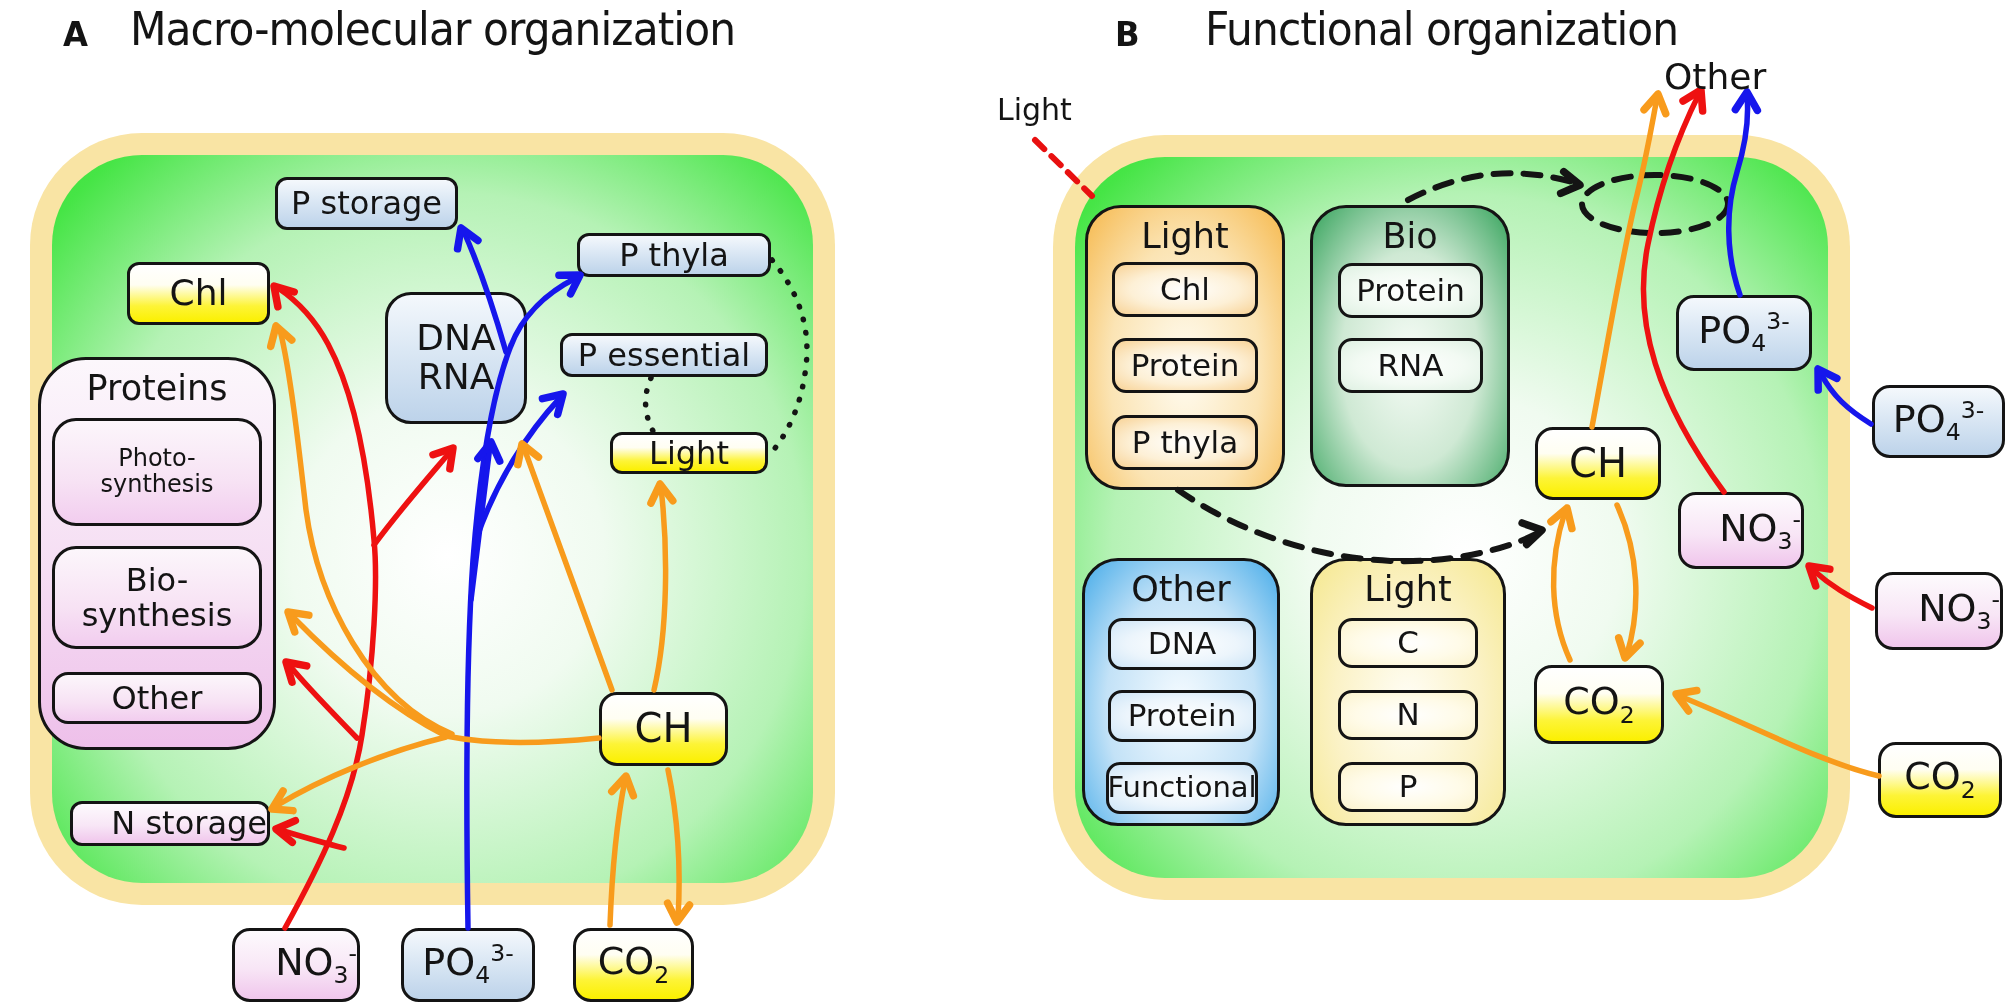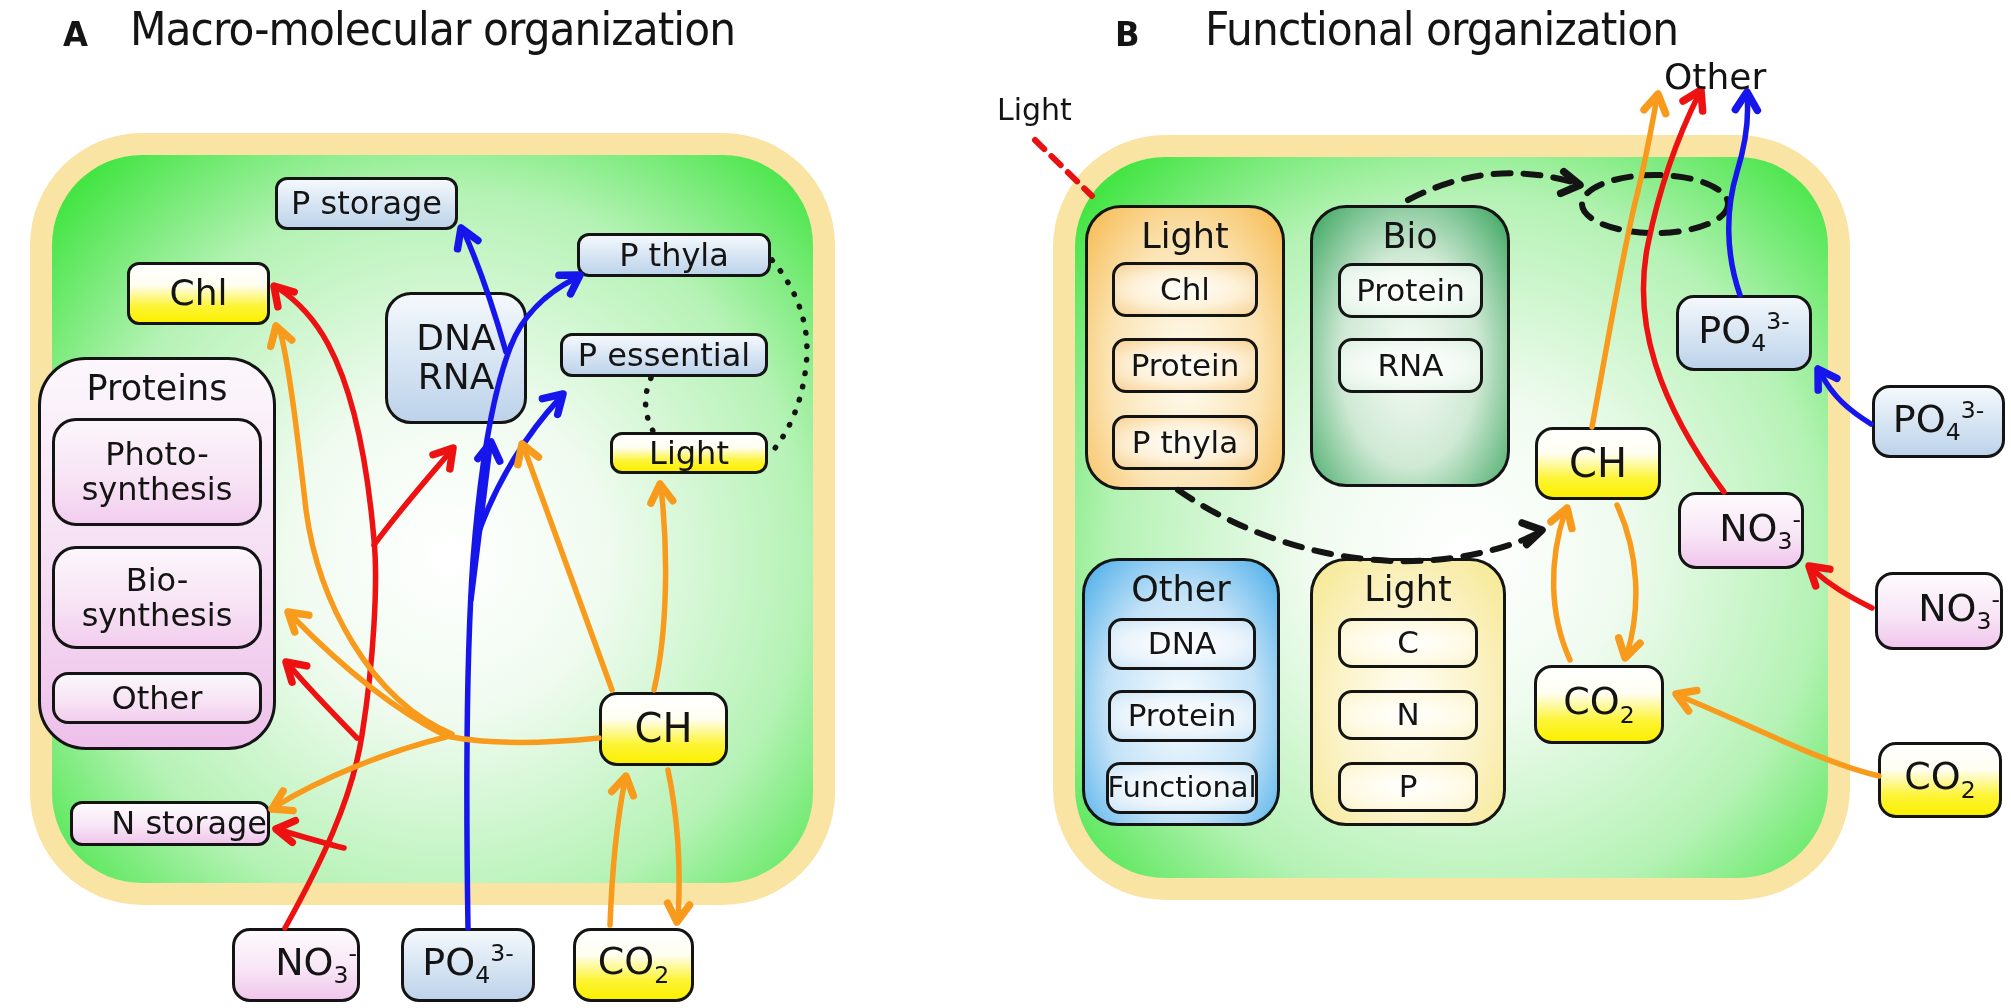--- a/index.html
+++ b/index.html
@@ -116,21 +116,21 @@
       </div>
       <div class="dbox pink" style="left: 1875px; top: 572px; width: 128px; height: 78px; border-radius: 18px; font-size: 38px;">
         <span><span>NO</span><sub>3</sub><sup>-</sup></span>
       </div>
       <div class="dbox yellow" style="left: 1878px; top: 742px; width: 124px; height: 76px; border-radius: 18px; font-size: 38px;">
         <span><span>CO</span><sub>2</sub></span>
       </div>
       <div class="cont pink-cont" style="left: 38px; top: 357px; width: 238px; height: 393px; border-radius: 48px;">
         <div class="cont-label">Proteins</div>
       </div>
-      <div class="dbox pink-sub" style="left: 52px; top: 418px; width: 210px; height: 108px; border-radius: 24px; font-size: 32px;">
+      <div class="dbox pink-sub" style="left: 52px; top: 418px; width: 210px; height: 108px; border-radius: 24px; font-size: 24px;">
         <span>
           <div>Photo-</div>
           <div>synthesis</div>
         </span>
       </div>
       <div class="dbox pink-sub" style="left: 52px; top: 546px; width: 210px; height: 103px; border-radius: 24px; font-size: 32px;">
         <span>
           <div>Bio-</div>
           <div>synthesis</div>
         </span>

